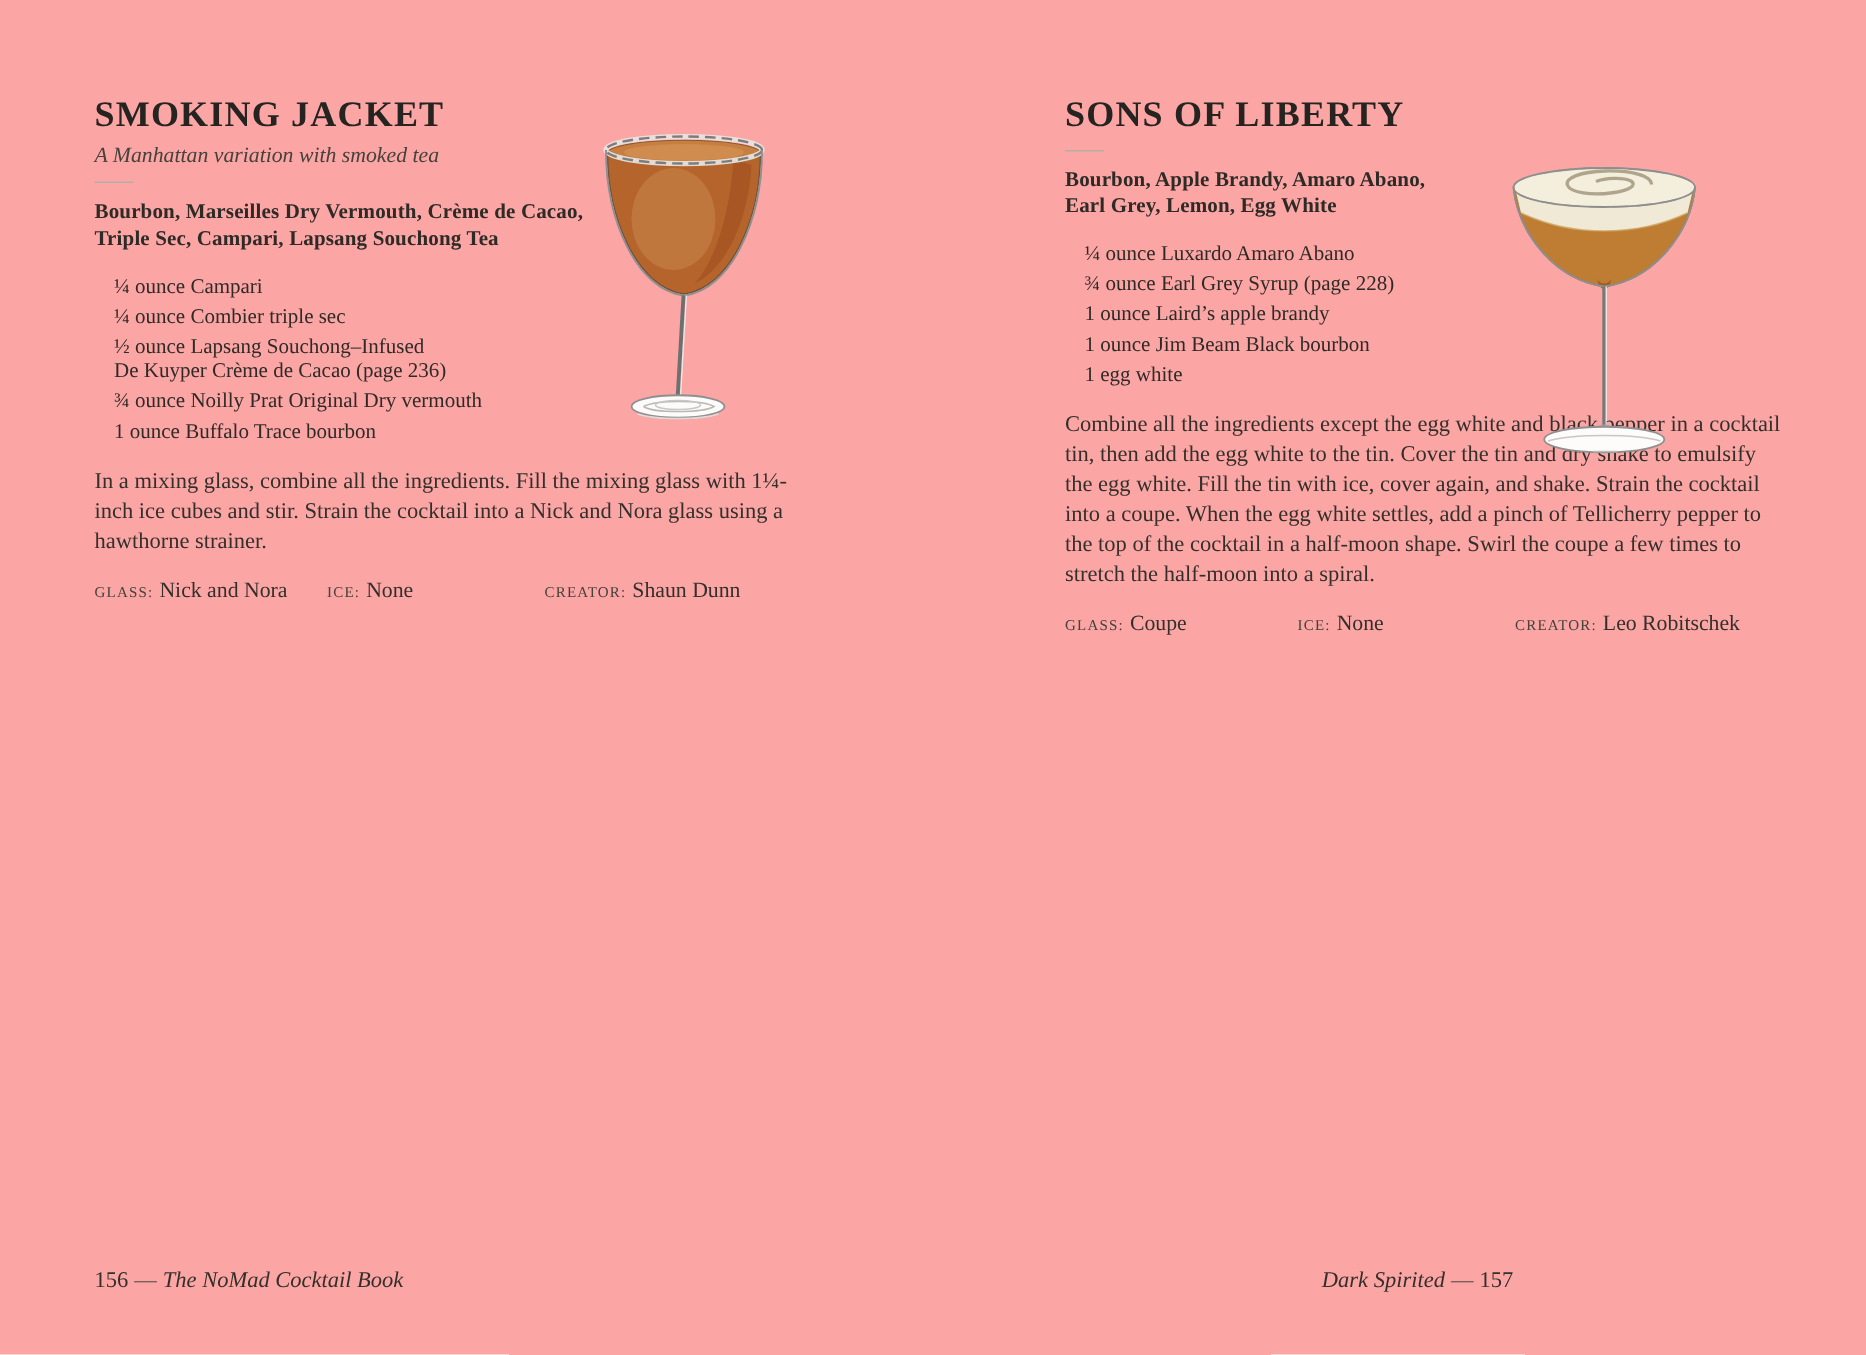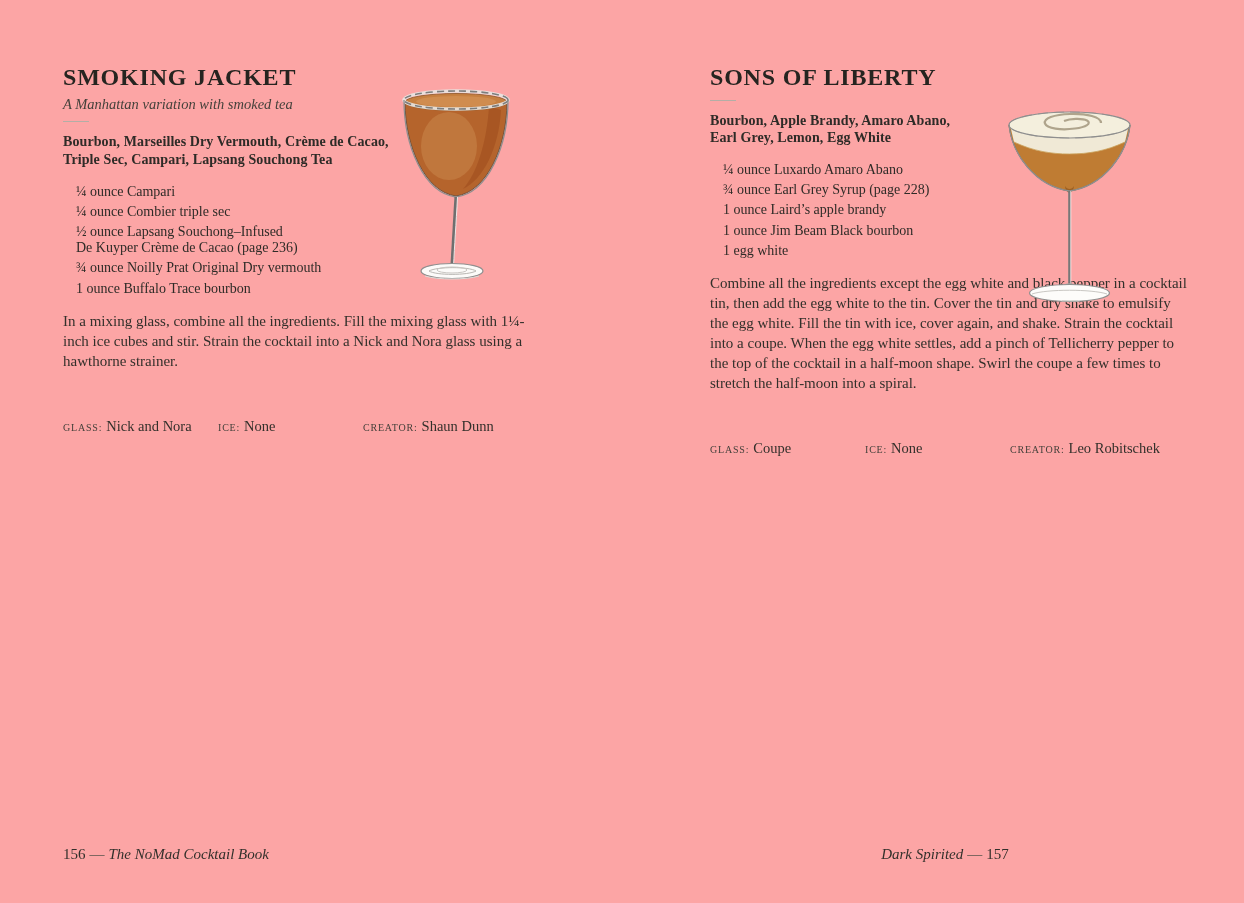--- a/index.html
+++ b/index.html
@@ -34,21 +34,21 @@
   .subtitle{margin:3px 0 0;font-style:italic;font-size:14.5px;color:var(--muted);line-height:1.3;}
   .rule{width:26px;border-top:1px solid var(--rule);margin:8px 0 0;height:0;}
   .summary{
     margin:11px 0 0;font-weight:700;font-size:14px;line-height:1.26;
     white-space:pre-line;letter-spacing:0.1px;max-width:380px;
   }
   .ingredients{list-style:none;margin:15px 0 0;padding:0 0 0 13px;max-width:330px;}
   .ingredients li{font-size:14px;line-height:1.13;margin:0 0 4.5px;white-space:pre-line;}
   .instructions{margin:14px 0 0;font-size:15px;line-height:1.34;color:#33302b;max-width:482px;}
   .meta{display:flex;margin-top:14px;align-items:baseline;}
-  .meta-item.m-glass{width:155px;margin-top:32px;}
+  .meta-item.m-glass{width:155px;}
   .meta-item.m-ice{width:145px;}
   .meta-item.m-creator{flex:1;}
   .meta-label{font-size:10px;letter-spacing:0.8px;color:var(--muted);}
   .meta-value{font-size:14.5px;color:#33302b;}
 
   .glass-art{position:absolute;margin:0;padding:0;}
   .page.left .glass-art{left:334px;top:22px;width:118px;height:206px;}
   .page.right .glass-art{left:292px;top:34px;width:135px;height:214px;}
   .glass-art svg{display:block;width:100%;height:100%;}
   .liqL{fill:var(--left-liquid);}

